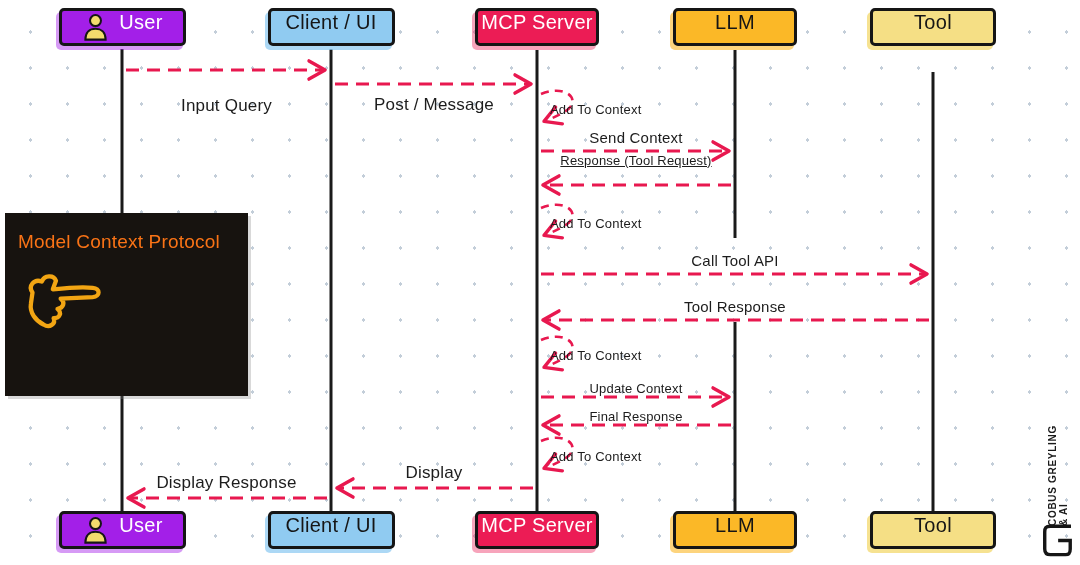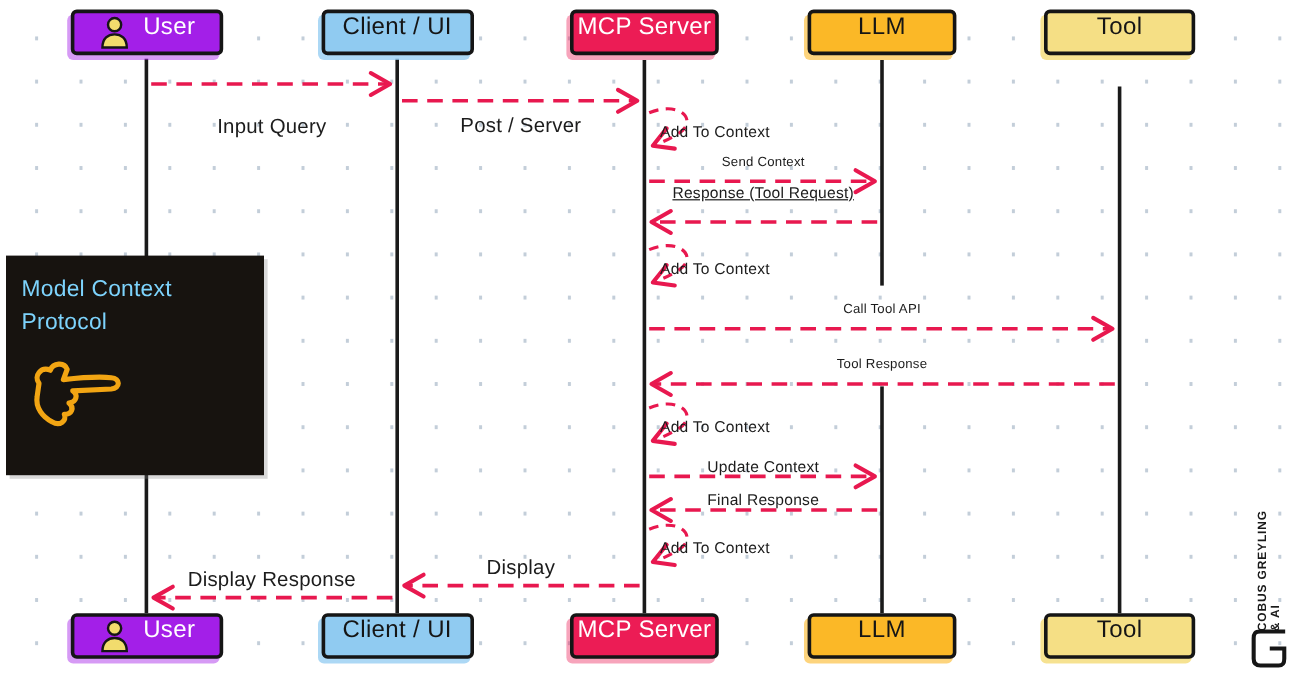--- a/index.html
+++ b/index.html
@@ -15,26 +15,26 @@
     position:absolute;height:38px;border:3px solid #151515;border-radius:5px;
     display:flex;justify-content:center;gap:9px;
     font-size:20px;letter-spacing:.3px;box-sizing:border-box;
   }
   .actor .actor-label{white-space:nowrap;}
   .msg{
     position:absolute;transform:translateX(-50%);white-space:nowrap;
     color:#1c1c1c;letter-spacing:.2px;
   }
   .msg.lg{font-size:17px;}
-  .msg.md{font-size:11px;}
+  .msg.md{font-size:15px;}
   .msg.sm{font-size:13px;}
   .msg.self{transform:none;}
   .title-box{
-    position:absolute;left:5px;top:213px;width:215px;height:183px;
-    background:#17130f;color:#7dd3fc;padding:15px 13px;box-sizing:border-box;
+    position:absolute;left:5px;top:213px;width:243px;height:183px;
+    background:#17130f;color:#f97316;padding:15px 13px;box-sizing:border-box;
     box-shadow:3px 3px 0 rgba(130,130,130,.30);
   }
   .title-line{font-size:19px;line-height:27px;letter-spacing:.2px;}
   .hand-wrap{margin-top:14px;margin-left:2px;}
   .branding{
     position:absolute;left:1011px;top:466px;width:96px;height:24px;
     transform:rotate(-90deg);transform-origin:50% 50%;
     font-weight:bold;color:#1a1a1a;line-height:11px;
   }
   .branding div{font-size:10px;letter-spacing:.7px;white-space:nowrap;}
@@ -112,21 +112,21 @@
       </div>
       <div class="actor" style="left: 673px; top: 511px; width: 124px; background: rgb(251, 184, 39); color: rgb(21, 21, 21); box-shadow: rgba(251, 184, 39, 0.6) -3px 4px 0px;">
         <span class="actor-label">LLM</span>
       </div>
       <div class="actor" style="left: 870px; top: 511px; width: 126px; background: rgb(245, 223, 133); color: rgb(21, 21, 21); box-shadow: rgba(245, 223, 133, 0.9) -3px 4px 0px;">
         <span class="actor-label">Tool</span>
       </div>
     </div>
   <div id="label-layer">
       <div class="msg lg" style="left: 226.5px; top: 96px;">Input Query</div>
-      <div class="msg lg" style="left: 434px; top: 95px;">Post / Server</div>
+      <div class="msg lg" style="left: 434px; top: 95px;">Post / Message</div>
       <div class="msg sm self" style="left: 550px; top: 102px;">Add To Context</div>
       <div class="msg md" style="left: 636px; top: 129px;">Send Context</div>
       <div class="msg sm" style="left: 636px; top: 153px; text-decoration: underline;">Response (Tool Request)</div>
       <div class="msg sm self" style="left: 550px; top: 216px;">Add To Context</div>
       <div class="msg md" style="left: 735px; top: 252px;">Call Tool API</div>
       <div class="msg md" style="left: 735px; top: 298px;">Tool Response</div>
       <div class="msg sm self" style="left: 550px; top: 348px;">Add To Context</div>
       <div class="msg sm" style="left: 636px; top: 381px;">Update Context</div>
       <div class="msg sm" style="left: 636px; top: 409px; text-align: center;">Final Response</div>
       <div class="msg sm self" style="left: 550px; top: 449px;">Add To Context</div>

